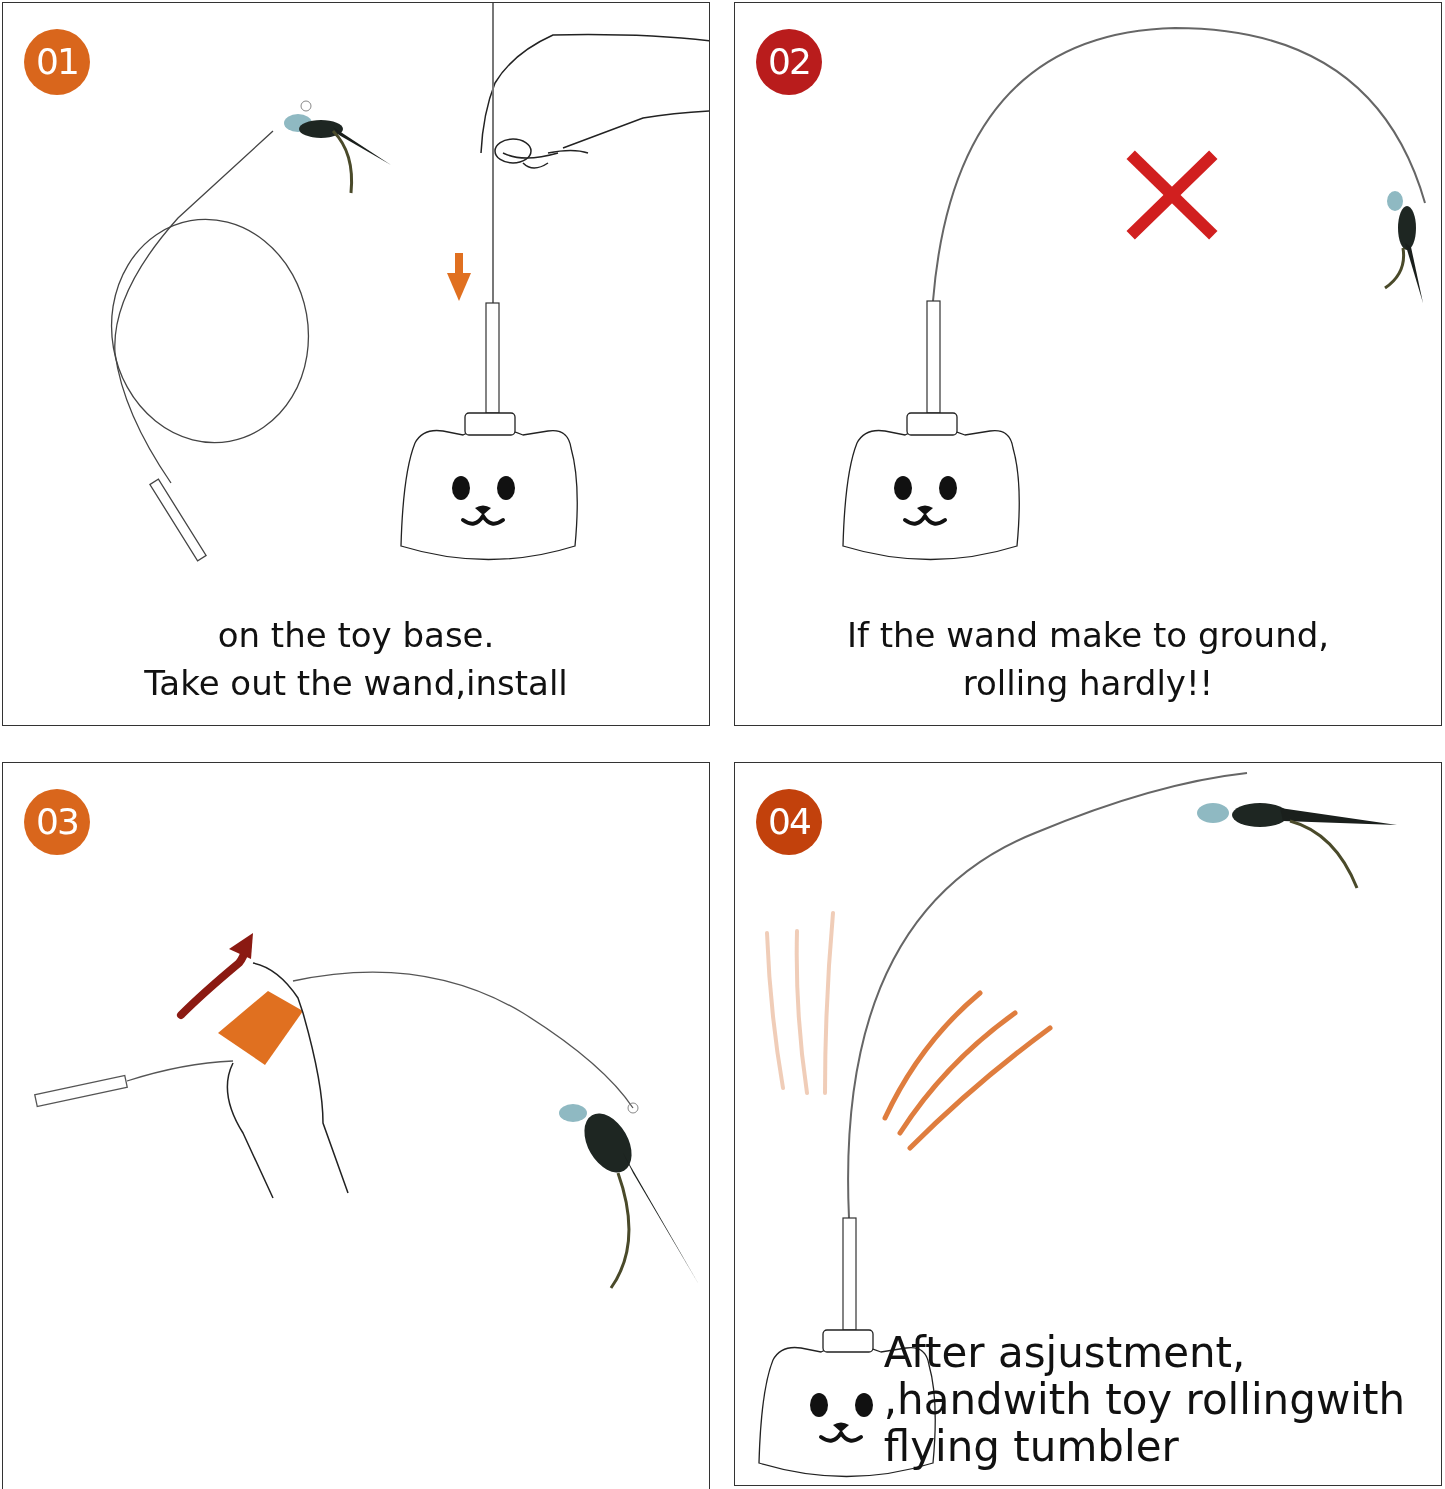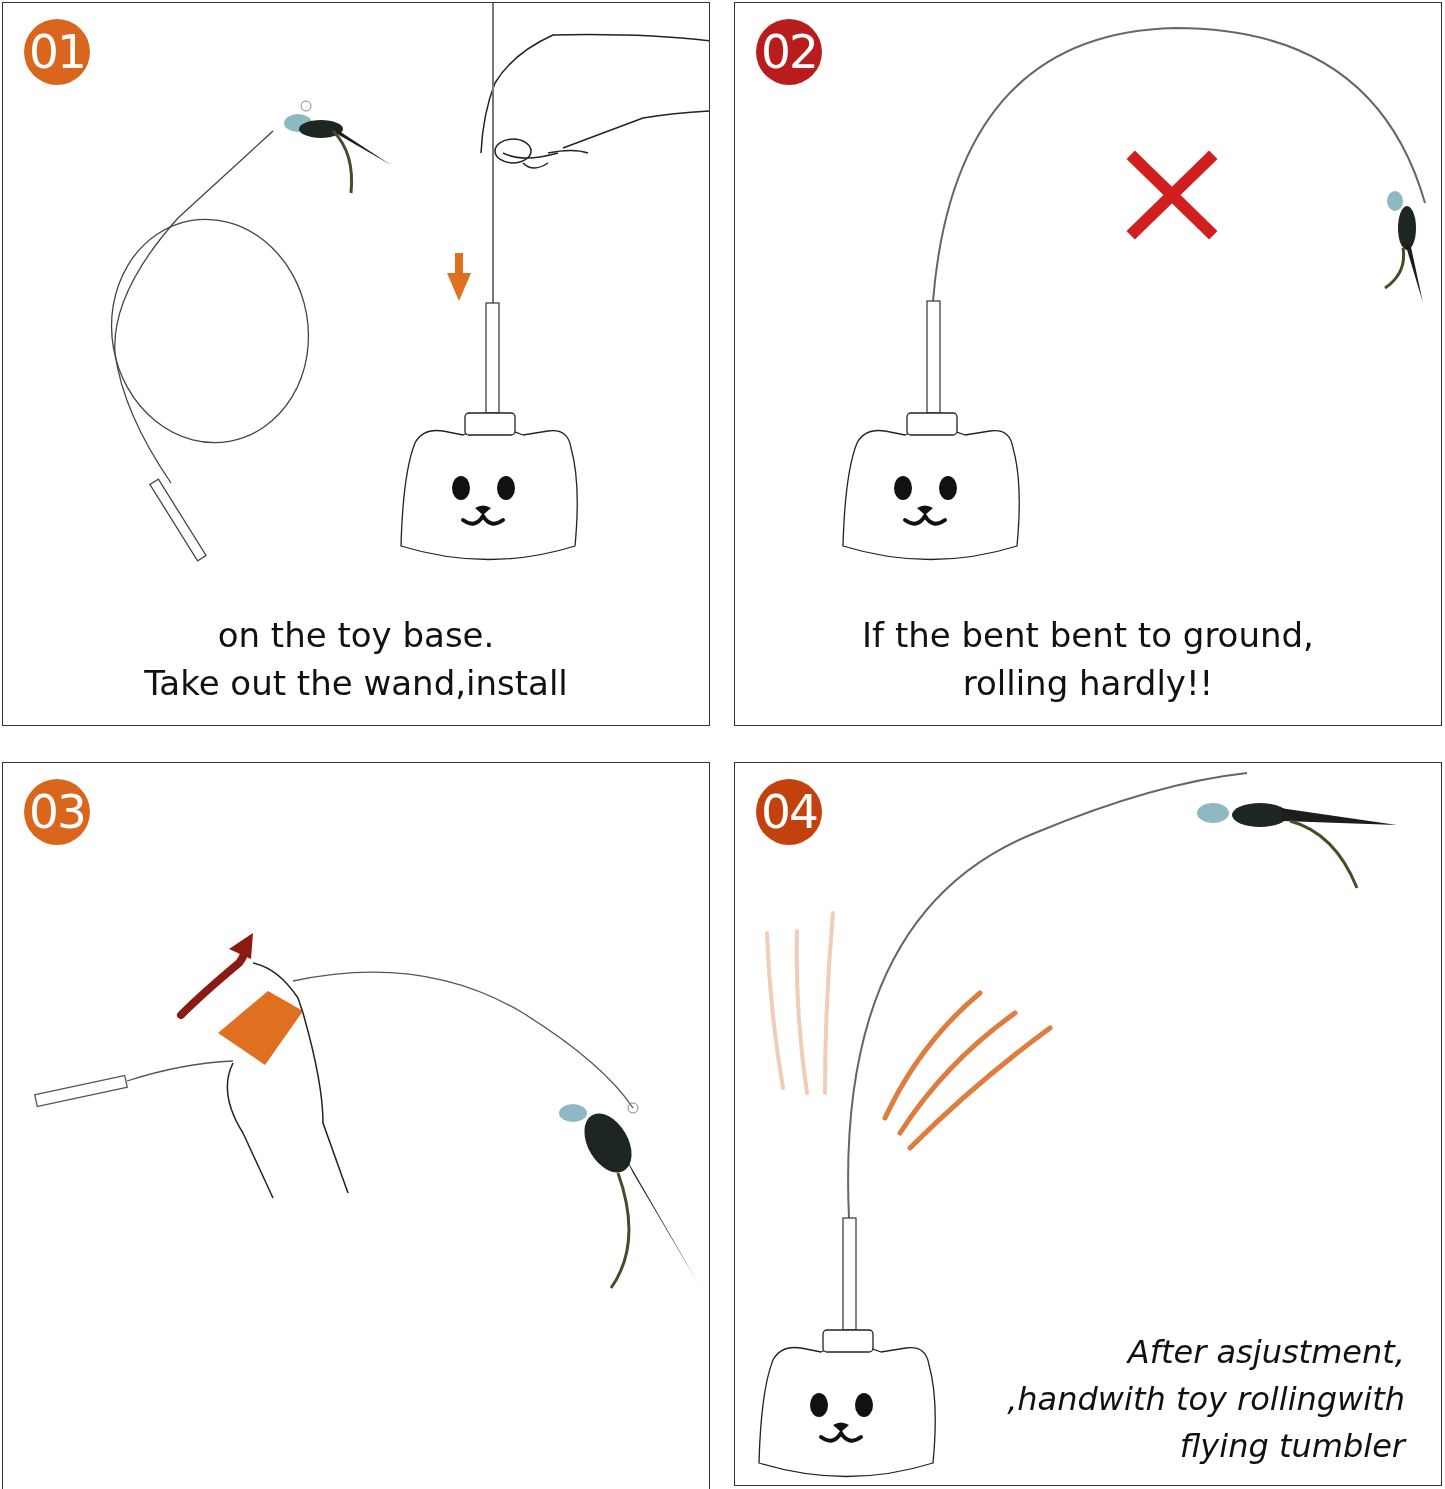--- a/index.html
+++ b/index.html
@@ -2,26 +2,26 @@
 <html><head>
 <meta charset="utf-8">
 <style>
   html,body{margin:0;padding:0;background:#fff;}
   body{width:1445px;height:1489px;position:relative;overflow:hidden;font-family:"DejaVu Sans","Liberation Sans",sans-serif;}
   .panel{position:absolute;border:1.5px solid #333;background:#fff;box-sizing:border-box;overflow:hidden;}
   #p1{left:2px;top:2px;width:708px;height:724px;}
   #p2{left:734px;top:2px;width:708px;height:724px;}
   #p3{left:2px;top:762px;width:708px;height:932px;}
   #p4{left:734px;top:762px;width:708px;height:724px;}
-  .badge{position:absolute;left:21px;top:16px;width:66px;height:66px;border-radius:50%;color:#fff;font-size:47px;line-height:66px;text-align:center;font-family:"DejaVu Sans",sans-serif;letter-spacing:-2px;}
+  .badge{position:absolute;left:21px;top:26px;width:66px;height:66px;border-radius:50%;color:#fff;font-size:36px;line-height:66px;text-align:center;font-family:"DejaVu Sans",sans-serif;letter-spacing:-2px;}
   .art{position:absolute;left:0;top:0;}
   .cap{position:absolute;color:#111;font-size:34px;line-height:48px;font-family:"DejaVu Sans",sans-serif;}
   #p1 .cap,#p2 .cap{left:0;right:0;top:608px;text-align:center;}
   #p3 .cap{left:0;right:0;top:594px;text-align:center;font-size:31px;line-height:35px;}
-  #p4 .cap{right:36px;top:566px;text-align:right;font-size:32px;line-height:47px;font-style:italic;}
+  #p4 .cap{right:36px;top:566px;text-align:left;font-size:42px;line-height:47px;}
   .line{display:block;}
 </style>
 </head>
 <body>
 
 <div class="panel" id="p1">
   <svg class="art" width="708" height="724">
 
     <g fill="none" stroke="#444" stroke-width="1.3">
       <ellipse cx="207" cy="328" rx="98" ry="112" transform="rotate(-10 207 328)"></ellipse>
@@ -92,21 +92,21 @@
       <path d="M108 543 Q110 470 122 440 Q130 425 150 428 L170 432 Q195 418 230 432 L255 428 Q275 425 278 445 Q288 480 282 543 Q196 570 108 543 Z"></path>
       <rect x="172" y="410" width="50" height="22" rx="4"></rect>
       <ellipse cx="168" cy="485" rx="9" ry="12" fill="#111" stroke="none"></ellipse>
       <ellipse cx="213" cy="485" rx="9" ry="12" fill="#111" stroke="none"></ellipse>
       <path d="M182 505 Q190 500 198 505 L190 512 Z" fill="#111" stroke="none"></path>
       <path d="M170 517 Q182 526 190 513 Q198 526 210 517" fill="none" stroke="#111" stroke-width="4" stroke-linecap="round"></path>
     </g>
   </svg>
   <div class="badge" style="background:#b91c1c">02</div>
   <div class="cap">
-    <span class="line">If the bent bent to ground,</span>
+    <span class="line">If the wand make to ground,</span>
     <span class="line">rolling hardly!!</span>
   </div>
 </div>
 
 <div class="panel" id="p3">
   <svg class="art" width="708" height="724">
     <g fill="none" stroke="#555" stroke-width="1.3">
       <rect x="32" y="322" width="92" height="12" transform="rotate(-12 78 328)" fill="#fff"></rect>
       <path d="M124 318 Q180 300 230 298"></path>
       <path d="M290 218 Q420 190 520 250 Q600 300 630 345"></path>

